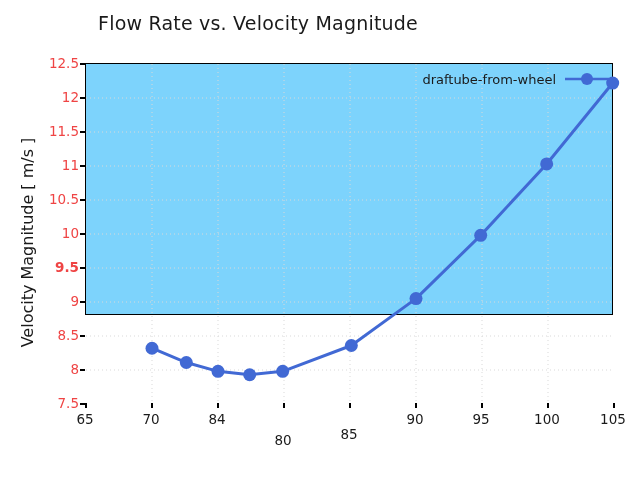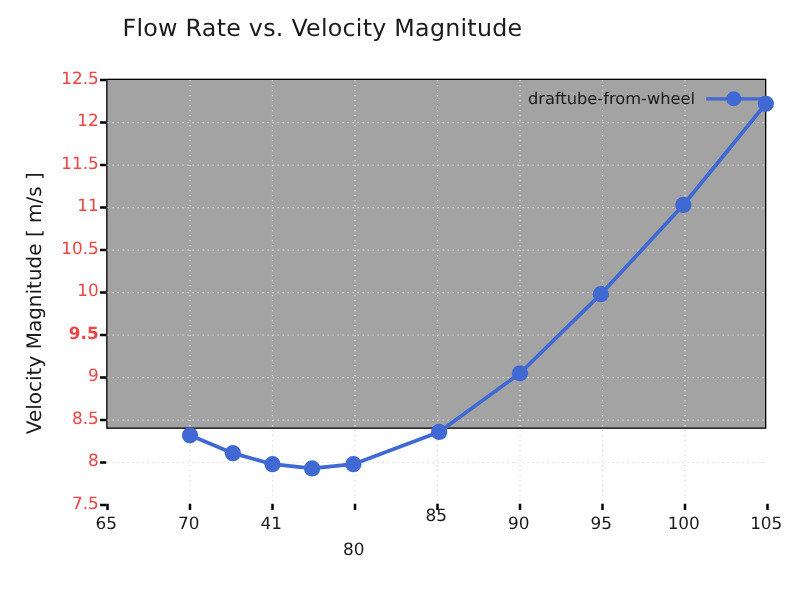--- a/index.html
+++ b/index.html
@@ -27,24 +27,24 @@
     text-align: center;
     font-size: 19px;
     color: #1a1a1a;
     letter-spacing: 0.2px;
   }
   #plot-area {
     position: absolute;
     left: 85px;
     top: 63px;
     width: 528px;
-    height: 280px;
+    height: 252px;
     border: 1.6px solid #000000;
     box-sizing: border-box;
-    background: #a3a3a3;
+    background: #7dd3fc;
   }
   #grid-svg, #series-svg {
     position: absolute;
     left: 0;
     top: 0;
     width: 528px;
     height: 340px;
     overflow: visible;
   }
   .tick-label-y {
@@ -132,23 +132,23 @@
       <div class="tick-label-y" style="left: 33px; top: 233px;">10</div>
       <div class="tick-label-y" style="left: 33px; top: 199px;">10.5</div>
       <div class="tick-label-y" style="left: 33px; top: 165px;">11</div>
       <div class="tick-label-y" style="left: 33px; top: 131px;">11.5</div>
       <div class="tick-label-y" style="left: 33px; top: 97px;">12</div>
       <div class="tick-label-y" style="left: 33px; top: 63px;">12.5</div>
     </div>
   <div id="x-tick-labels">
       <div class="tick-label-x" style="left: 85px; top: 411px;">65</div>
       <div class="tick-label-x" style="left: 151px; top: 411px;">70</div>
-      <div class="tick-label-x" style="left: 217px; top: 411px;">41</div>
+      <div class="tick-label-x" style="left: 217px; top: 411px;">84</div>
       <div class="tick-label-x" style="left: 283px; top: 411px; margin-top: 21px;">80</div>
-      <div class="tick-label-x" style="left: 349px; top: 405px;">85</div>
+      <div class="tick-label-x" style="left: 349px; top: 426px;">85</div>
       <div class="tick-label-x" style="left: 415px; top: 411px;">90</div>
       <div class="tick-label-x" style="left: 481px; top: 411px;">95</div>
       <div class="tick-label-x" style="left: 547px; top: 411px;">100</div>
       <div class="tick-label-x" style="left: 613px; top: 411px;">105</div>
     </div>
 
   <div id="plot-area">
     <svg id="grid-svg" viewBox="0 0 528 340" preserveAspectRatio="none">
         <line x1="0" x2="528" y1="306" y2="306" stroke="#d9d9d9" stroke-width="1" stroke-dasharray="1,3"></line>
         <line x1="0" x2="528" y1="272" y2="272" stroke="#d9d9d9" stroke-width="1" stroke-dasharray="1,3"></line>

